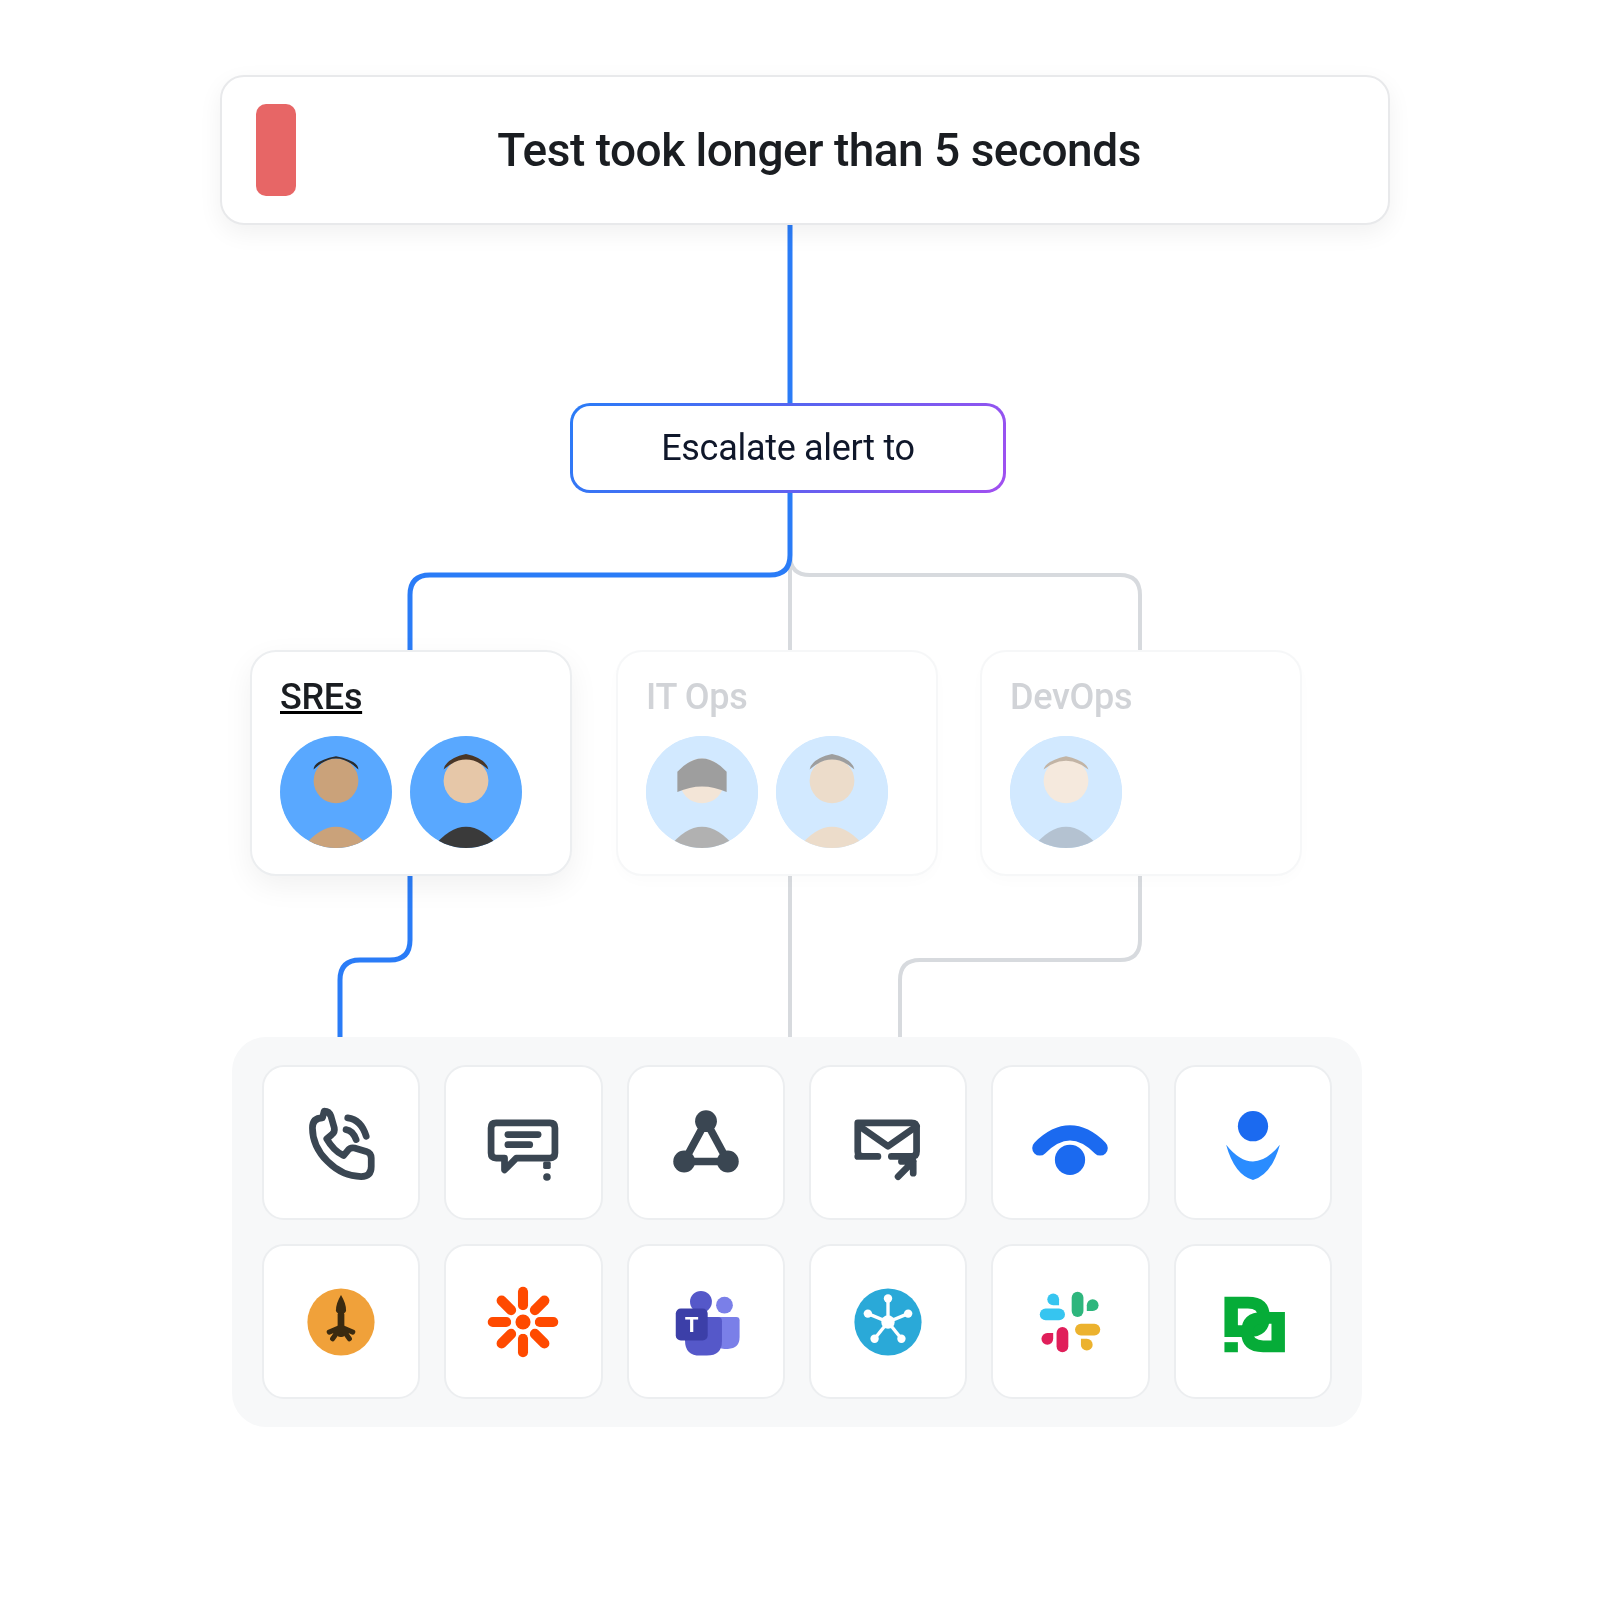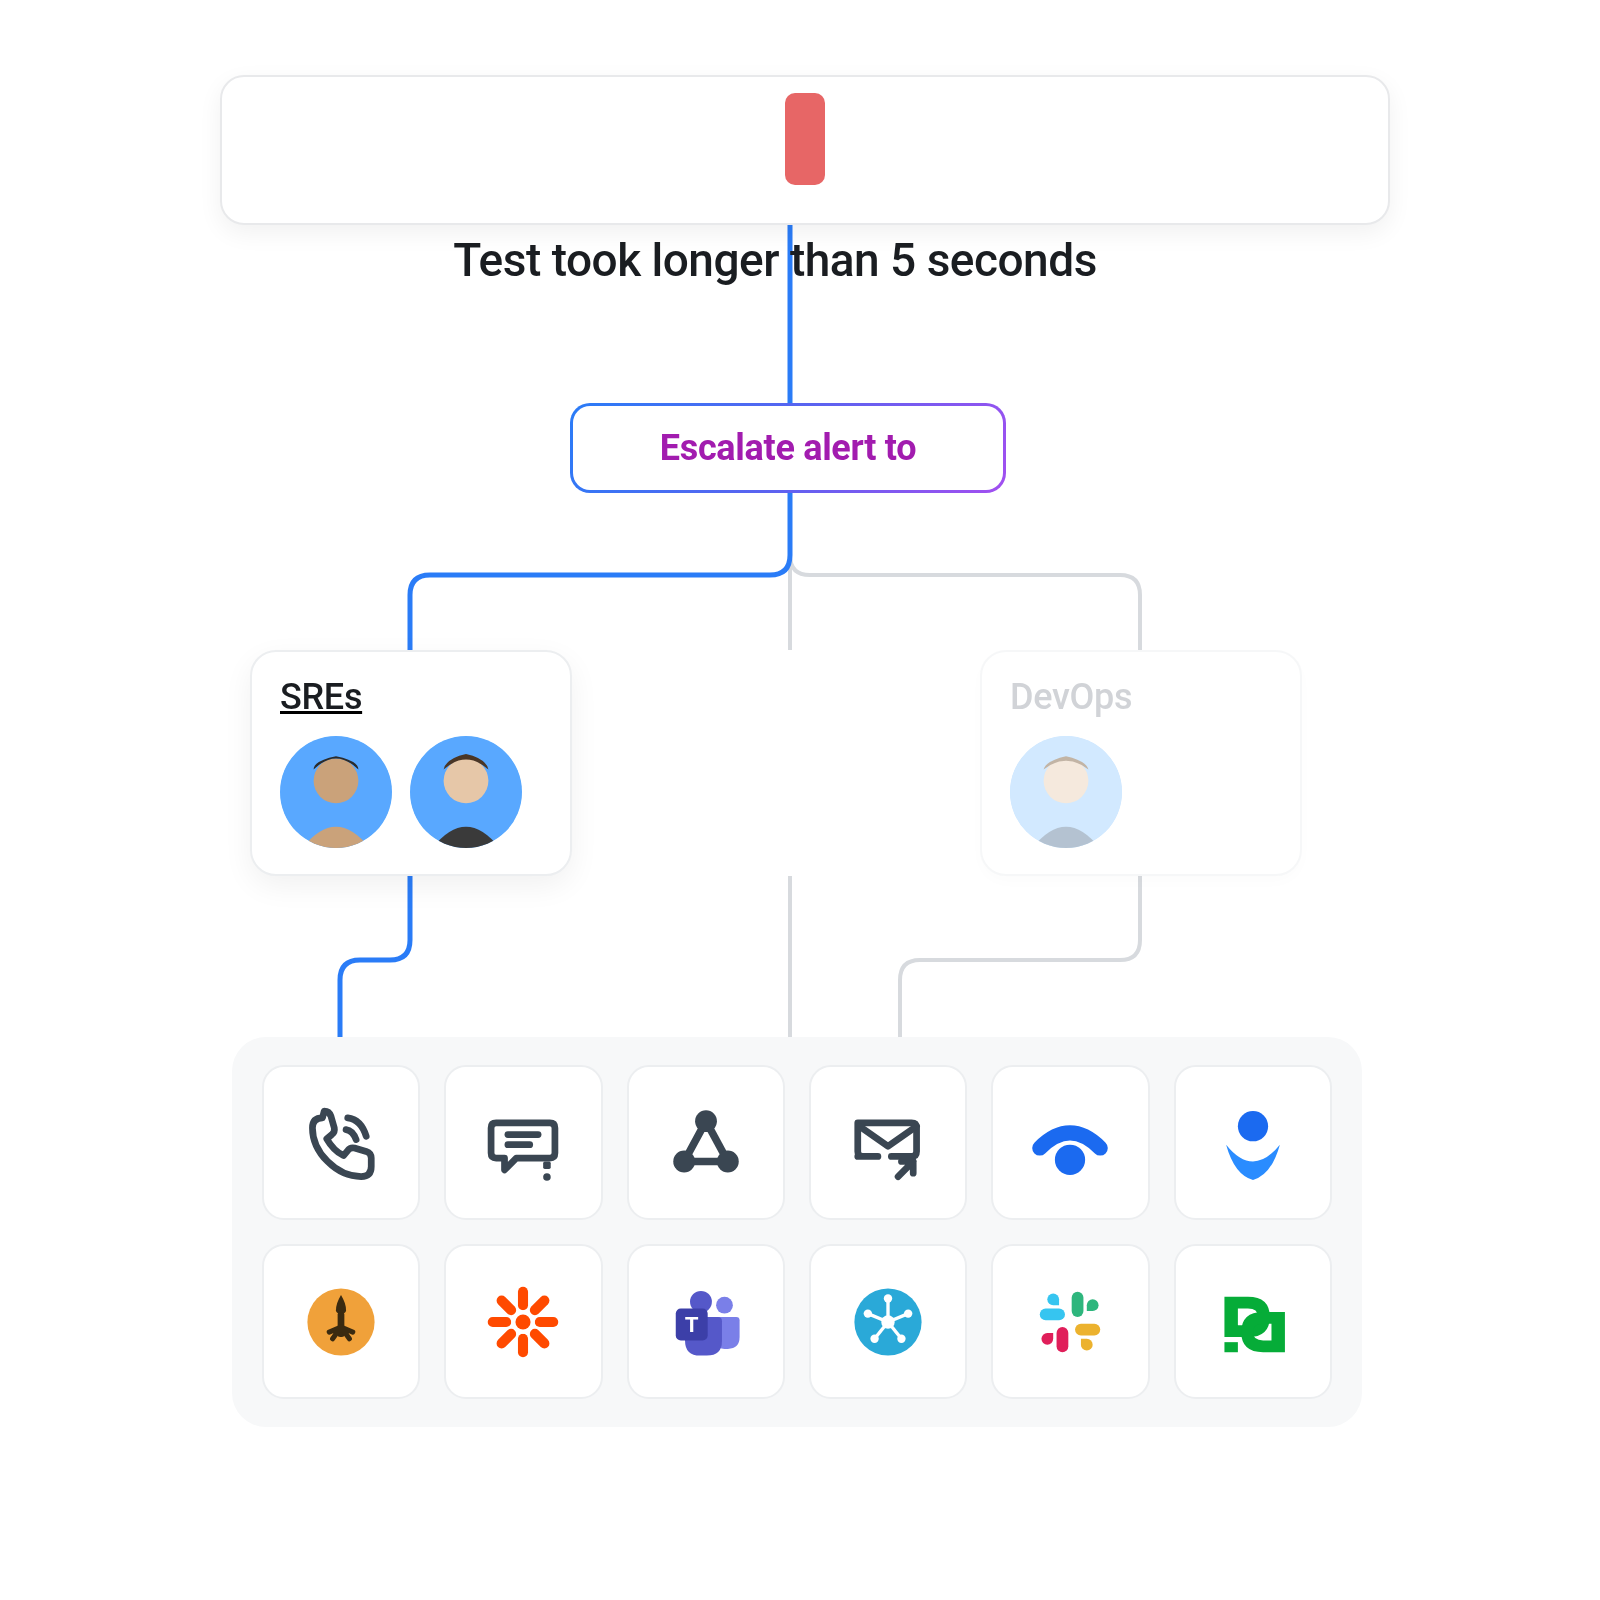--- a/index.html
+++ b/index.html
@@ -21,21 +21,20 @@
     left: 220px; top: 75px;
     width: 1170px; height: 150px;
     background: #ffffff;
     border: 2px solid #e8e9eb;
     border-radius: 24px;
     box-shadow: 0 8px 24px rgba(0,0,0,0.06);
     display: flex;
     align-items: center;
     padding: 16px 34px;
     gap: 48px;
-    flex-direction: column;
   }
   .alert-badge {
     width: 40px; height: 92px;
     background: #e76666;
     border-radius: 10px;
     flex: 0 0 auto;
   }
   .alert-text {
     flex: 1;
     text-align: center;
@@ -58,22 +57,22 @@
   .escalate-inner {
     width: 100%; height: 100%;
     background: #ffffff;
     border-radius: 17px;
     display: flex;
     align-items: center;
     justify-content: center;
   }
   .escalate-inner span {
     font-size: 36px;
-    font-weight: 700;
-    color: #a21caf;
+    font-weight: 400;
+    color: #0f172a;
     letter-spacing: -0.3px;
   }
 
   
   .team-card {
     position: absolute;
     width: 322px; height: 226px;
     background: #ffffff;
     border: 2px solid #eceef0;
     border-radius: 26px;
@@ -190,20 +189,41 @@
         <svg viewBox="0 0 100 100">
             <circle cx="50" cy="50" r="50" fill="#59a8ff"></circle>
             <circle cx="50" cy="40" r="20" fill="#e6c7a8"></circle>
             <path d="M20 100 Q50 62 80 100 Z" fill="#3a3a3a"></path>
             <path d="M30 30 Q50 12 70 30 Q68 20 50 16 Q32 20 30 30 Z" fill="#4a3626"></path>
           </svg>
       </div>
     </div>
   </div>
 
+  <div class="team-card itops">
+    <div class="team-title">IT Ops</div>
+    <div class="avatars">
+      <div class="avatar">
+        <svg viewBox="0 0 100 100">
+            <circle cx="50" cy="50" r="50" fill="#9cd0ff"></circle>
+            <circle cx="50" cy="40" r="20" fill="#e6c7a8"></circle>
+            <path d="M20 100 Q50 62 80 100 Z" fill="#555"></path>
+            <path d="M28 32 Q50 8 72 32 L72 50 Q50 40 28 50 Z" fill="#2b2b2b"></path>
+          </svg>
+      </div>
+      <div class="avatar">
+        <svg viewBox="0 0 100 100">
+            <circle cx="50" cy="50" r="50" fill="#9cd0ff"></circle>
+            <circle cx="50" cy="40" r="20" fill="#d6b38c"></circle>
+            <path d="M20 100 Q50 62 80 100 Z" fill="#d6b38c"></path>
+            <path d="M30 30 Q50 12 70 30 Q68 20 50 16 Q32 20 30 30 Z" fill="#2b2b2b"></path>
+          </svg>
+      </div>
+    </div>
+  </div>
 
   <div class="team-card devops">
     <div class="team-title">DevOps</div>
     <div class="avatars">
       <div class="avatar">
         <svg viewBox="0 0 100 100">
             <circle cx="50" cy="50" r="50" fill="#9cd0ff"></circle>
             <circle cx="50" cy="40" r="20" fill="#e9cfb4"></circle>
             <path d="M20 100 Q50 62 80 100 Z" fill="#5a7a9a"></path>
             <path d="M30 30 Q50 14 70 30 Q68 22 50 18 Q32 22 30 30 Z" fill="#7a5a3a"></path>

